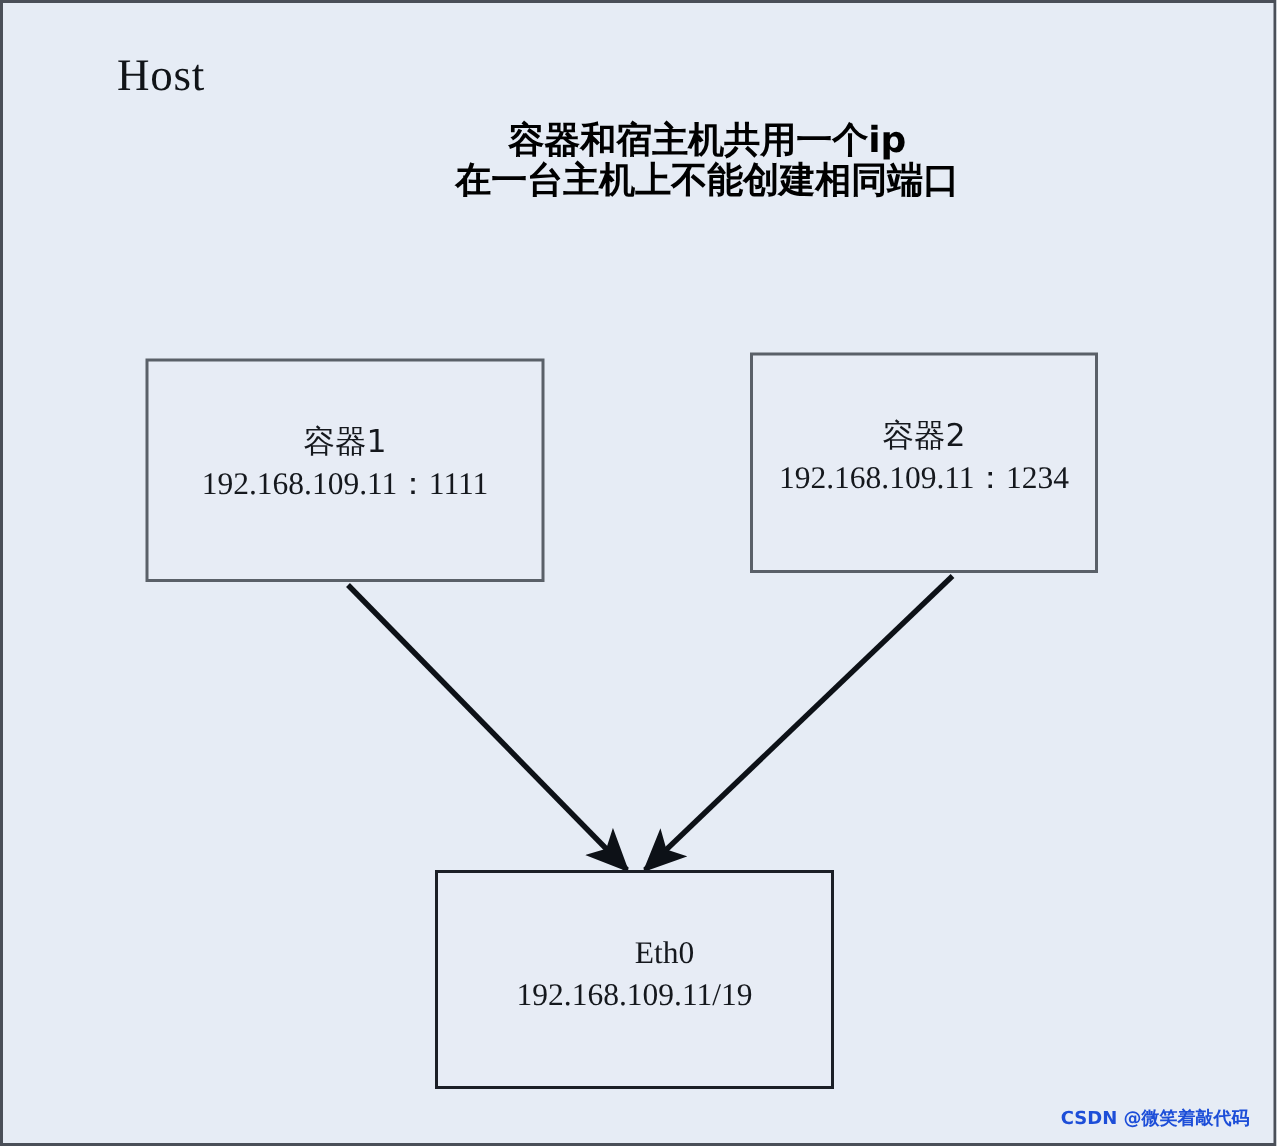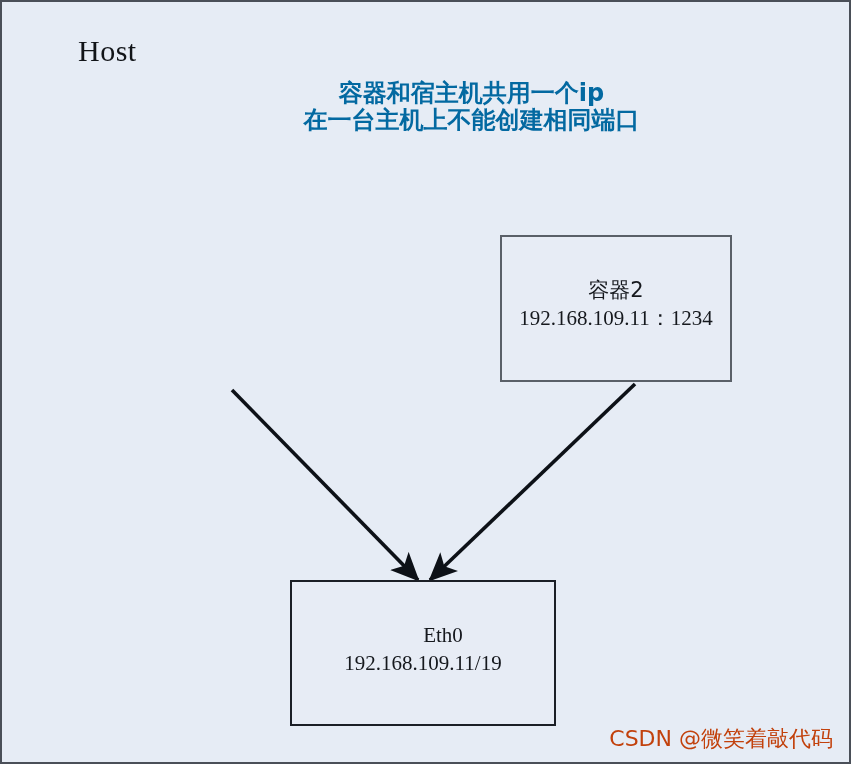--- a/index.html
+++ b/index.html
@@ -39,21 +39,21 @@
     width: 851px;
     text-align: center;
     pointer-events: none;
   }
   .note-inner {
     display: inline-block;
     margin-left: 88px;
   }
   .note-line {
     display: block;
-    color: #0369a1;
+    color: #000000;
     font-size: 24px;
     line-height: 27px;
     font-family: "DejaVu Sans", "Liberation Sans", sans-serif;
     font-weight: 600;
     white-space: nowrap;
     text-align: center;
   }
 
   
   .node {
@@ -117,24 +117,25 @@
     width: 851px;
     height: 764px;
     pointer-events: none;
   }
 
   
   .watermark {
     position: absolute;
     right: 16px;
     bottom: 8px;
-    font-size: 22px;
-    color: #c2410c;
+    font-size: 12px;
+    color: #1d4ed8;
     font-family: "DejaVu Sans", "Liberation Sans", sans-serif;
     white-space: nowrap;
+    font-weight: bold;
   }
 </style>
 </head>
 <body>
 
 <div id="canvas">
 
   <div class="host-title">Host</div>
 
   <div class="note-block">
@@ -150,20 +151,24 @@
         <path d="M0,0 L8,3.6 L0,7.2 L1.9,3.6 Z" fill="#0d1117"></path>
       </marker>
       <marker id="arrowhead-b" markerWidth="9" markerHeight="9" refX="7.4" refY="3.6" orient="auto" markerUnits="strokeWidth">
         <path d="M0,0 L8,3.6 L0,7.2 L1.9,3.6 Z" fill="#0d1117"></path>
       </marker>
     </defs>
     <line x1="230" y1="388" x2="416" y2="578" stroke="#0d1117" stroke-width="3.6" marker-end="url(#arrowhead-a)"></line>
     <line x1="633" y1="382" x2="428" y2="578" stroke="#0d1117" stroke-width="3.6" marker-end="url(#arrowhead-b)"></line>
   </svg>
 
+  <div class="node" id="container-1">
+    <span class="node-title">容器1</span>
+    <span class="node-addr">192.168.109.11：1111</span>
+  </div>
 
   <div class="node" id="container-2">
     <span class="node-title">容器2</span>
     <span class="node-addr">192.168.109.11：1234</span>
   </div>
 
   <div class="node node-en" id="eth0-node">
     <span class="node-title">Eth0</span>
     <span class="node-addr">192.168.109.11/19</span>
   </div>

